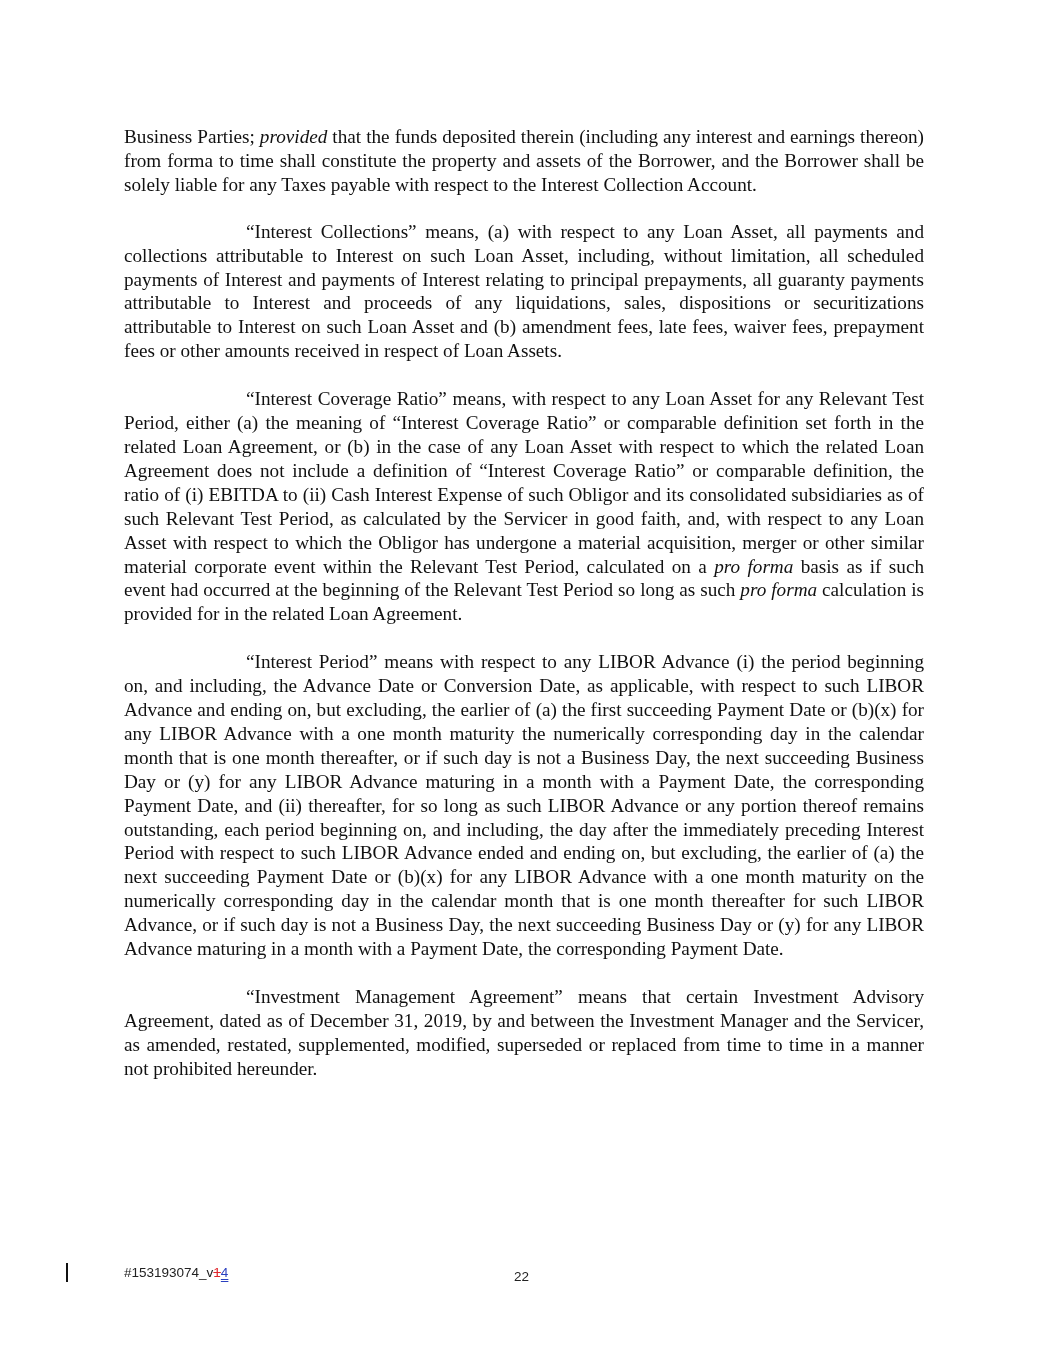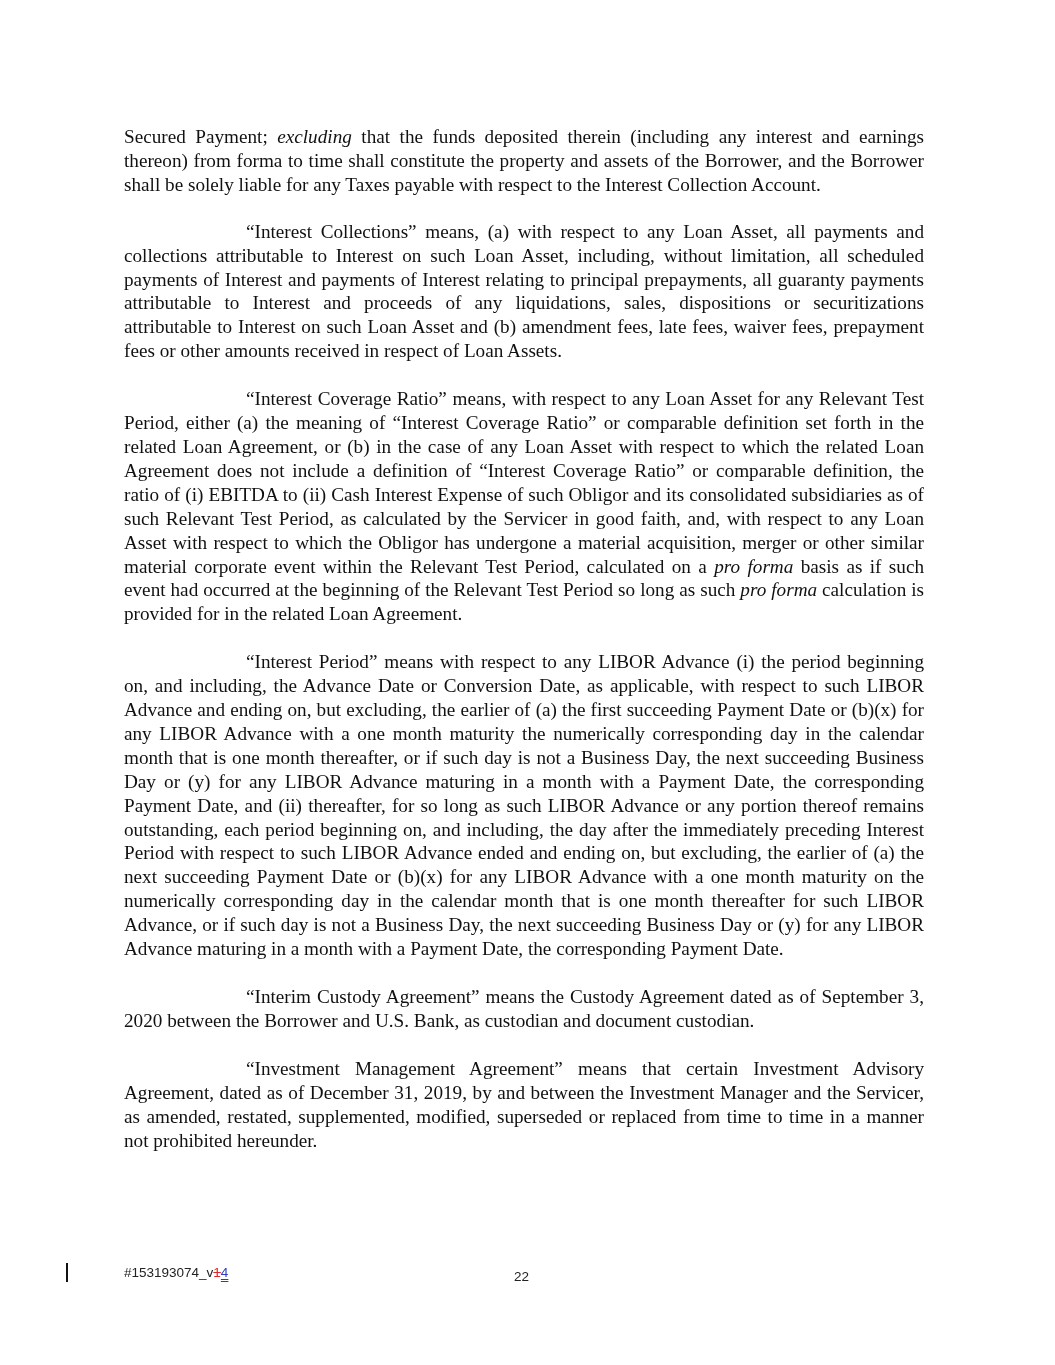--- a/index.html
+++ b/index.html
@@ -22,29 +22,28 @@
   .docid { position: absolute; left: 124px; top: 0; }
   .del { color: #e0262b; text-decoration: line-through; }
   .ins { color: #2a3fbf; text-decoration: underline double; text-underline-offset: 2px; }
   .pageno { position: absolute; left: 514px; top: 4px; }
 </style>
 </head>
 <body>
 
 <div class="page">
 
-  <p class="para first"><span>Secured Payment; </span><span class="ital">excluding</span><span> that the funds deposited therein (including any interest and earnings thereon) from forma to time shall constitute the property and assets of the Borrower, and the Borrower shall be solely liable for any Taxes payable with respect to the Interest Collection Account.</span></p>
+  <p class="para first"><span>Business Parties; </span><span class="ital">provided</span><span> that the funds deposited therein (including any interest and earnings thereon) from forma to time shall constitute the property and assets of the Borrower, and the Borrower shall be solely liable for any Taxes payable with respect to the Interest Collection Account.</span></p>
 
   <p class="para"><span class="indent"></span><span>“</span><span class="term">Interest Collections</span><span>”</span><span> means, (a) with respect to any Loan Asset, all payments and collections attributable to Interest on such Loan Asset, including, without limitation, all scheduled payments of Interest and payments of Interest relating to principal prepayments, all guaranty payments attributable to Interest and proceeds of any liquidations, sales, dispositions or securitizations attributable to Interest on such Loan Asset and (b) amendment fees, late fees, waiver fees, prepayment fees or other amounts received in respect of Loan Assets.</span></p>
 
   <p class="para"><span class="indent"></span><span>“</span><span class="term">Interest Coverage Ratio</span><span>”</span><span> means, with respect to any Loan Asset for any Relevant Test Period, either (a) the meaning of “Interest Coverage Ratio” or comparable definition set forth in the related Loan Agreement, or (b) in the case of any Loan Asset with respect to which the related Loan Agreement does not include a definition of “Interest Coverage Ratio” or comparable definition, the ratio of (i) EBITDA to (ii) Cash Interest Expense of such Obligor and its consolidated subsidiaries as of such Relevant Test Period, as calculated by the Servicer in good faith, and, with respect to any Loan Asset with respect to which the Obligor has undergone a material acquisition, merger or other similar material corporate event within the Relevant Test Period, calculated on a </span><span class="ital">pro forma</span><span> basis as if such event had occurred at the beginning of the Relevant Test Period so long as such </span><span class="ital">pro forma</span><span> calculation is provided for in the related Loan Agreement.</span></p>
 
   <p class="para"><span class="indent"></span><span>“</span><span class="term">Interest Period</span><span>”</span><span> means with respect to any LIBOR Advance (i) the period beginning on, and including, the Advance Date or Conversion Date, as applicable, with respect to such LIBOR Advance and ending on, but excluding, the earlier of (a) the first succeeding Payment Date or (b)(x)  for any LIBOR Advance with a one month maturity the numerically corresponding day in the calendar month that is one month thereafter, or if such day is not a Business Day, the next succeeding Business Day or (y) for any LIBOR Advance maturing in a month with a Payment Date, the corresponding Payment Date, and (ii) thereafter, for so long as such LIBOR Advance or any portion thereof remains outstanding, each period beginning on, and including, the day after the immediately preceding Interest Period with respect to such LIBOR Advance ended and ending on, but excluding, the earlier of (a) the next succeeding Payment Date or (b)(x) for any LIBOR Advance with a one month maturity on the numerically corresponding day in the calendar month that is one month thereafter for such LIBOR Advance, or if such day is not a Business Day, the next succeeding Business Day or (y) for any LIBOR Advance maturing in a month with a Payment Date, the corresponding Payment Date.</span></p>
 
-  <p class="para"><span class="indent"></span><span>“</span><span class="term">Interim Custody Agreement</span><span>”</span><span> means the Custody Agreement dated as of September 3, 2020 between the Borrower and U.S. Bank, as custodian and document custodian.</span></p>
 
   <p class="para"><span class="indent"></span><span>“</span><span class="term">Investment Management Agreement</span><span>”</span><span> means that certain Investment Advisory Agreement, dated as of December 31, 2019, by and between the Investment Manager and the Servicer, as amended, restated, supplemented, modified, superseded or replaced from time to time in a manner not prohibited hereunder.</span></p>
 
 </div>
 
 <div class="footer">
   <div class="change-bar"></div>
   <div class="docid"><span>#153193074_v</span><span class="del">1</span><span class="ins">4</span></div>
   <div class="pageno">22</div>
 </div>

